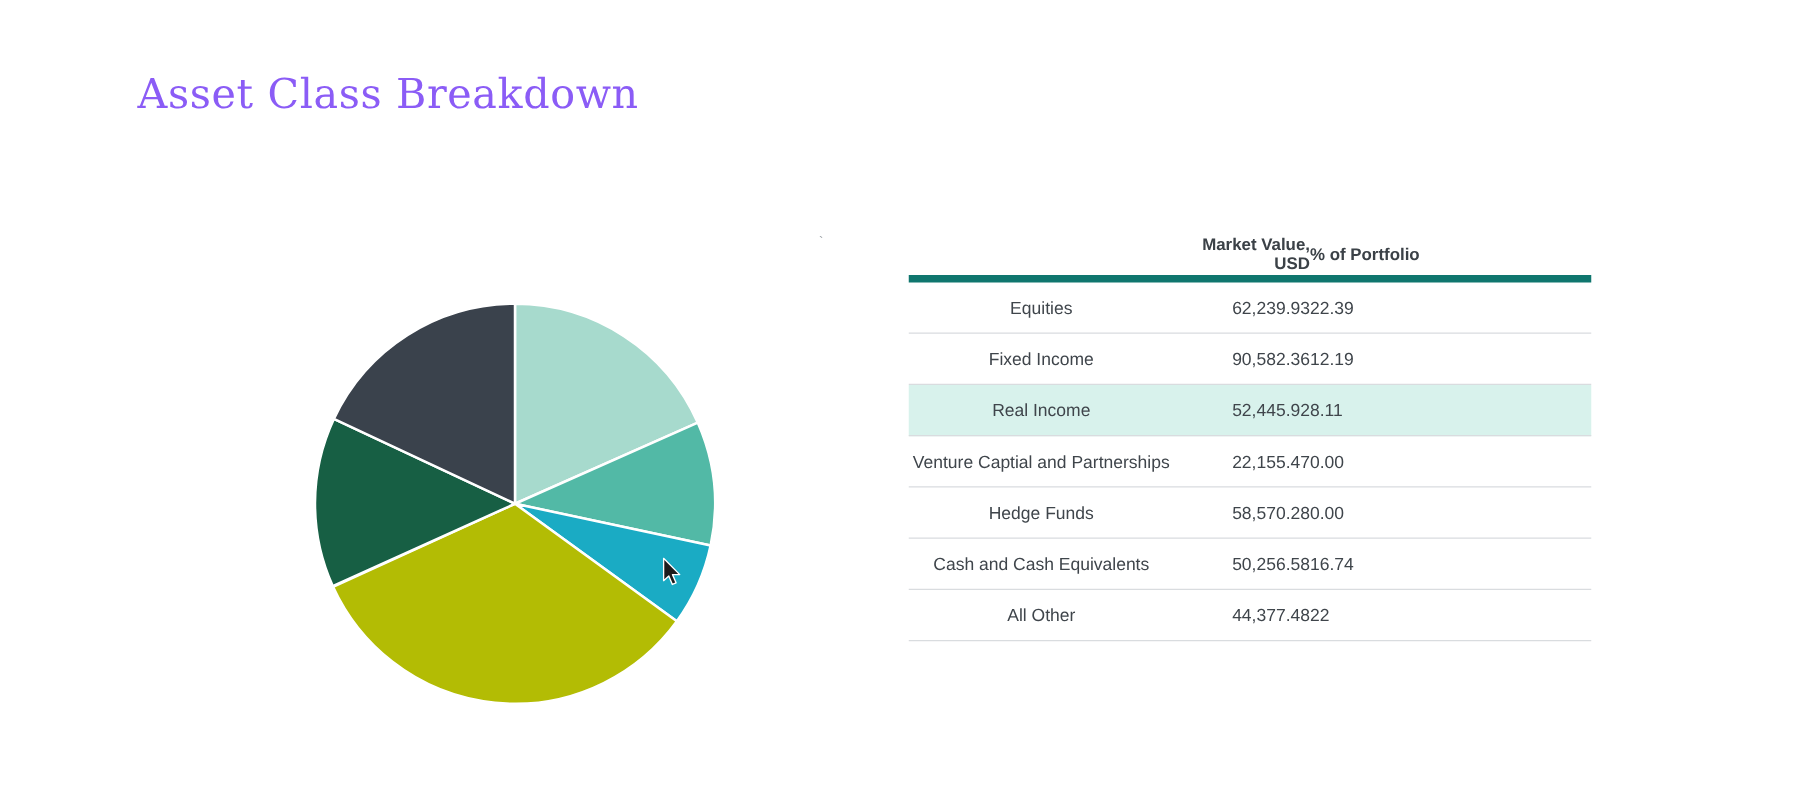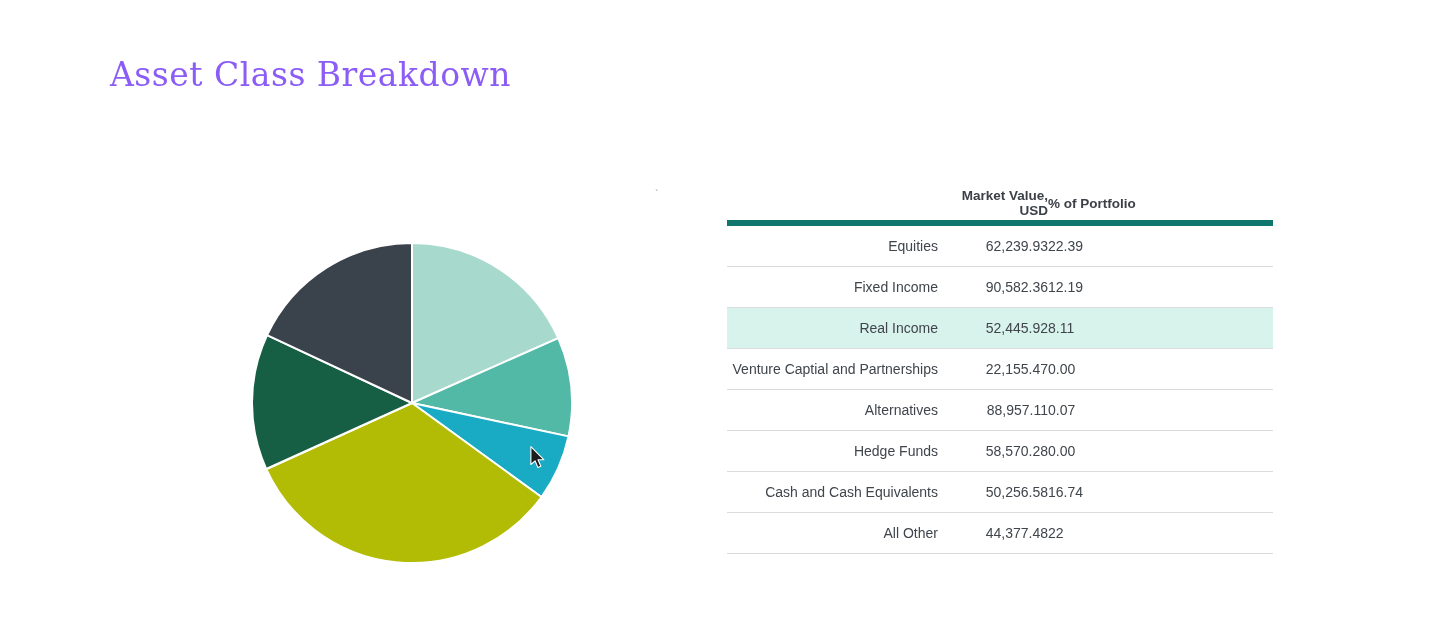--- a/index.html
+++ b/index.html
@@ -47,21 +47,21 @@
     font-weight: 700;
     color: #3b4147;
   }
   .trow {
     display: flex;
     height: 40px;
     align-items: center;
     border-bottom: 1px solid #d9dcdf;
   }
   .trow.highlighted { background: #d8f2ec; }
-  .cell-label { width: 210px; text-align: right; padding-left: 1px; }
+  .cell-label { width: 210px; text-align: center; padding-left: 1px; }
   .cell-mv    { width: 110px; text-align: right; }
   .cell-pct   { flex: 1; text-align: left; padding-right: 2px; }
   #cursor-svg {
     position: absolute;
     left: 530px; top: 446px;
     width: 16px; height: 23px;
     z-index: 10;
     pointer-events: none;
   }
 </style>
@@ -102,25 +102,20 @@
         <div class="cell-label">Real Income</div>
         <div class="cell-mv">52,445.92</div>
         <div class="cell-pct">8.11</div>
       </div>
       <div class="trow">
         <div class="cell-label">Venture Captial and Partnerships</div>
         <div class="cell-mv">22,155.47</div>
         <div class="cell-pct">0.00</div>
       </div>
       <div class="trow">
-        <div class="cell-label">Alternatives</div>
-        <div class="cell-mv">88,957.11</div>
-        <div class="cell-pct">0.07</div>
-      </div>
-      <div class="trow">
         <div class="cell-label">Hedge Funds</div>
         <div class="cell-mv">58,570.28</div>
         <div class="cell-pct">0.00</div>
       </div>
       <div class="trow">
         <div class="cell-label">Cash and Cash Equivalents</div>
         <div class="cell-mv">50,256.58</div>
         <div class="cell-pct">16.74</div>
       </div>
       <div class="trow">

